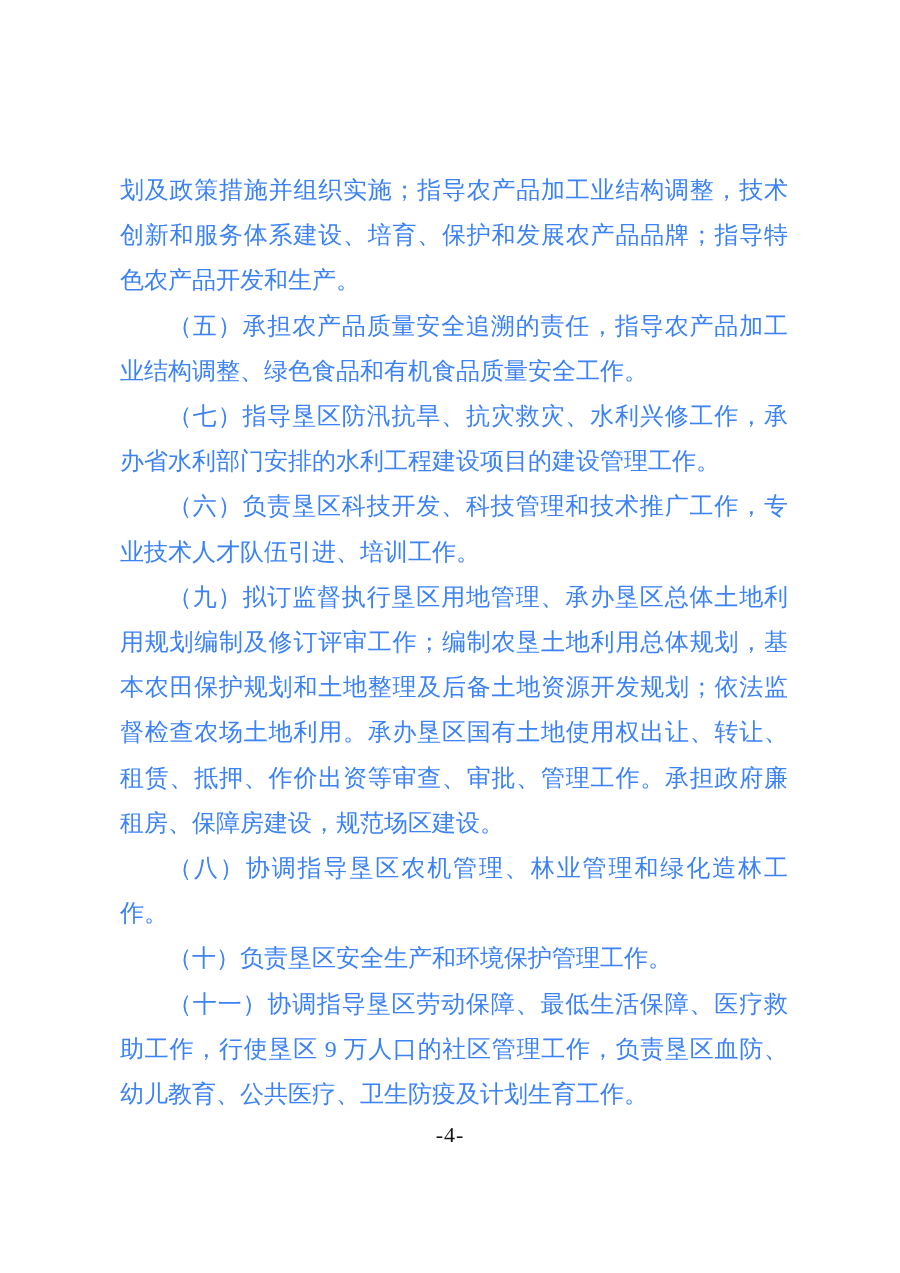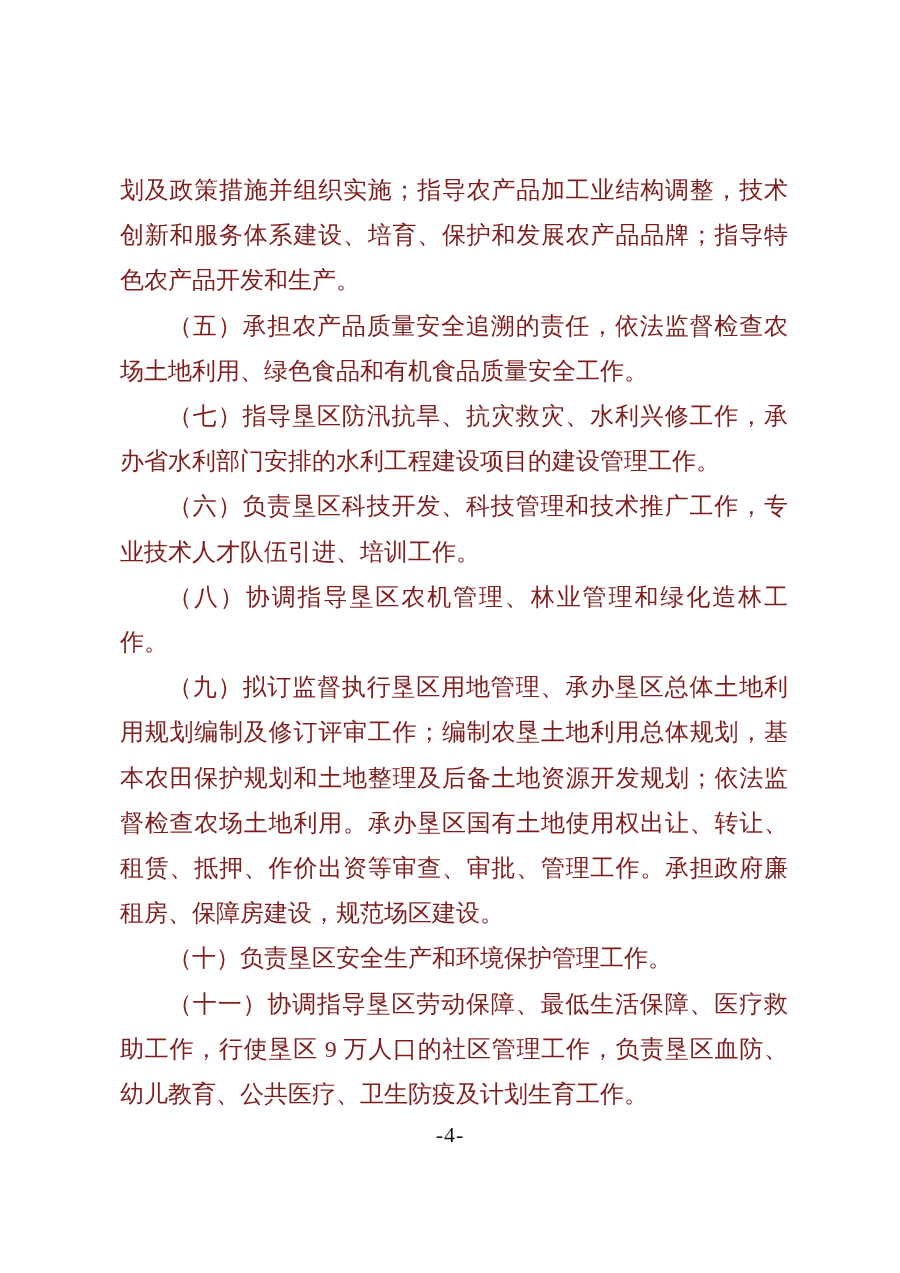--- a/index.html
+++ b/index.html
@@ -28,21 +28,21 @@
     font-size: 24px;
     line-height: 45.2px;
     text-align: justify;
     letter-spacing: 0;
   }
   .para {
     margin: 0;
     padding: 0;
     text-indent: 2em;
     
-    color: #7f1d1d;
+    color: #3b82f6;
   }
   .para.continuation {
     text-indent: 0;
   }
   .page-number {
     position: absolute;
     left: 0;
     right: 0;
     top: 1122px;
     text-align: center;
@@ -51,22 +51,22 @@
     letter-spacing: 1px;
     font-family: "Liberation Serif", "DejaVu Serif", serif;
   }
 </style>
 </head>
 <body>
 
 <div class="page">
   <div class="text-block">
     <p class="para continuation">划及政策措施并组织实施；指导农产品加工业结构调整，技术创新和服务体系建设、培育、保护和发展农产品品牌；指导特色农产品开发和生产。</p>
-    <p class="para">（五）承担农产品质量安全追溯的责任，依法监督检查农场土地利用、绿色食品和有机食品质量安全工作。</p>
+    <p class="para">（五）承担农产品质量安全追溯的责任，指导农产品加工业结构调整、绿色食品和有机食品质量安全工作。</p>
     <p class="para">（七）指导垦区防汛抗旱、抗灾救灾、水利兴修工作，承办省水利部门安排的水利工程建设项目的建设管理工作。</p>
     <p class="para">（六）负责垦区科技开发、科技管理和技术推广工作，专业技术人才队伍引进、培训工作。</p>
+    <p class="para">（九）拟订监督执行垦区用地管理、承办垦区总体土地利用规划编制及修订评审工作；编制农垦土地利用总体规划，基本农田保护规划和土地整理及后备土地资源开发规划；依法监督检查农场土地利用。承办垦区国有土地使用权出让、转让、租赁、抵押、作价出资等审查、审批、管理工作。承担政府廉租房、保障房建设，规范场区建设。</p>
     <p class="para">（八）协调指导垦区农机管理、林业管理和绿化造林工作。</p>
-    <p class="para">（九）拟订监督执行垦区用地管理、承办垦区总体土地利用规划编制及修订评审工作；编制农垦土地利用总体规划，基本农田保护规划和土地整理及后备土地资源开发规划；依法监督检查农场土地利用。承办垦区国有土地使用权出让、转让、租赁、抵押、作价出资等审查、审批、管理工作。承担政府廉租房、保障房建设，规范场区建设。</p>
     <p class="para">（十）负责垦区安全生产和环境保护管理工作。</p>
     <p class="para">（十一）协调指导垦区劳动保障、最低生活保障、医疗救助工作，行使垦区 9 万人口的社区管理工作，负责垦区血防、幼儿教育、公共医疗、卫生防疫及计划生育工作。</p>
   </div>
   <div class="page-number">-4-</div>
 </div>
 
 </body></html>

